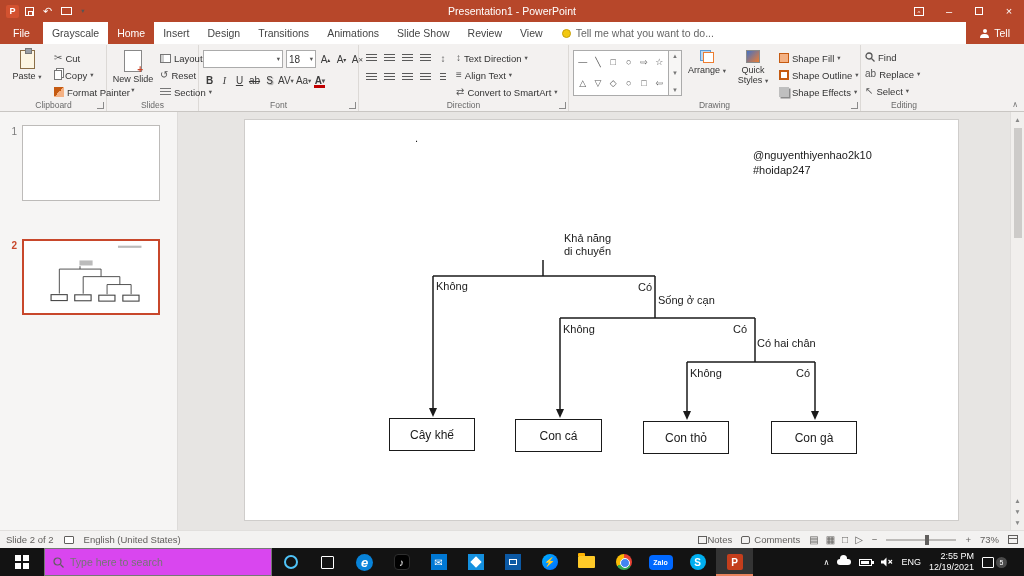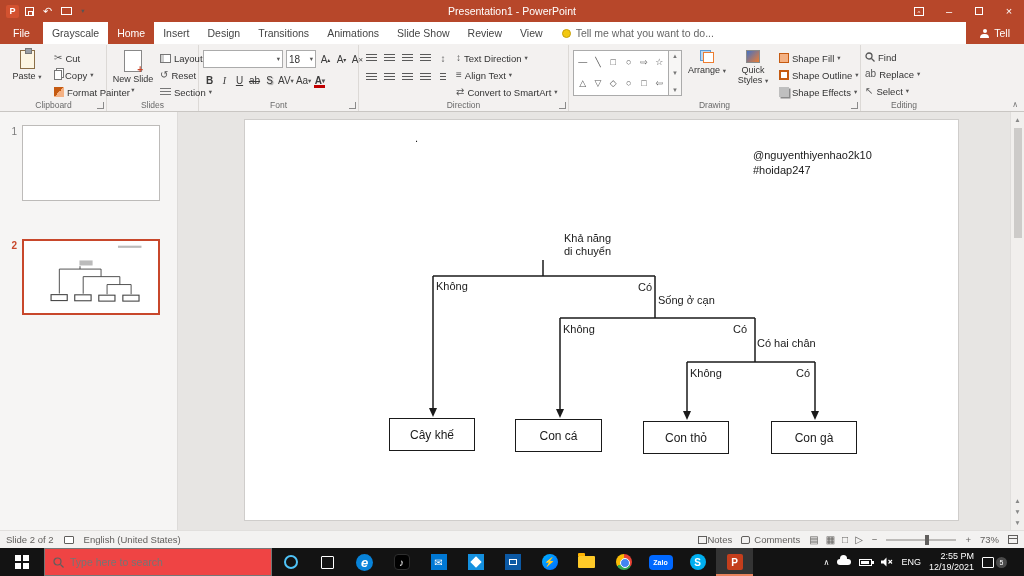--- a/index.html
+++ b/index.html
@@ -103,21 +103,21 @@
   .viewbtns { display:flex; gap:7px; font-size:10px; color:#605E5C; }
   .zoomslider { width:70px; height:2px; background:#BDBBB9; position:relative; }
   .zoomthumb { position:absolute; left:55%; top:-4px; width:4px; height:10px; background:#605E5C; }
   .ic-fit { width:10px; height:9px; border:1px solid #605E5C; background:linear-gradient(to bottom, transparent 2px, #605E5C 2px, #605E5C 3px, transparent 3px); }
 
   
   .taskbar { position:absolute; top:548px; left:0; right:0; height:28px; background:#131313; display:flex; align-items:stretch; color:#fff; }
   .start { width:44px; display:flex; align-items:center; justify-content:center; }
   .winlogo { display:grid; grid-template-columns:6px 6px; grid-template-rows:6px 6px; gap:1.5px; }
   .winlogo span { background:#fff; }
-  .searchbox { width:228px; background:#ef4444; border:1px solid #767676; display:flex; align-items:center; gap:6px; padding:0 8px; }
+  .searchbox { width:228px; background:#d946ef; border:1px solid #767676; display:flex; align-items:center; gap:6px; padding:0 8px; }
   .searchbox input { flex:1; border:none; outline:none; font-size:10.5px; font-family:inherit; color:#333; background:transparent; }
   .tbicon { width:37px; display:flex; align-items:center; justify-content:center; position:relative; }
   .tbicon.active { background:rgba(255,255,255,0.14); box-shadow:inset 0 -2px 0 #E8825D; }
   .cortana { width:14px; height:14px; border-radius:50%; border:2px solid #4FC3F7; }
   .taskview { width:13px; height:13px; border:1.5px solid #fff; border-radius:1px; }
   .g-edge { width:17px; height:17px; border-radius:50%; background:#0883D9; color:#fff; font-size:13px; font-weight:bold; display:flex; align-items:center; justify-content:center; font-style:italic; }
   .g-tiktok { width:16px; height:16px; border-radius:4px; background:#010101; border:1px solid #2e2e2e; color:#fff; font-size:10px; display:flex; align-items:center; justify-content:center; }
   .g-mail { width:16px; height:16px; background:#0078D4; color:#fff; font-size:10px; display:flex; align-items:center; justify-content:center; }
   .g-photos { width:16px; height:16px; background:#1490DF; display:flex; align-items:center; justify-content:center; }
   .g-photos span { width:8px; height:8px; background:#fff; transform:rotate(45deg); }

